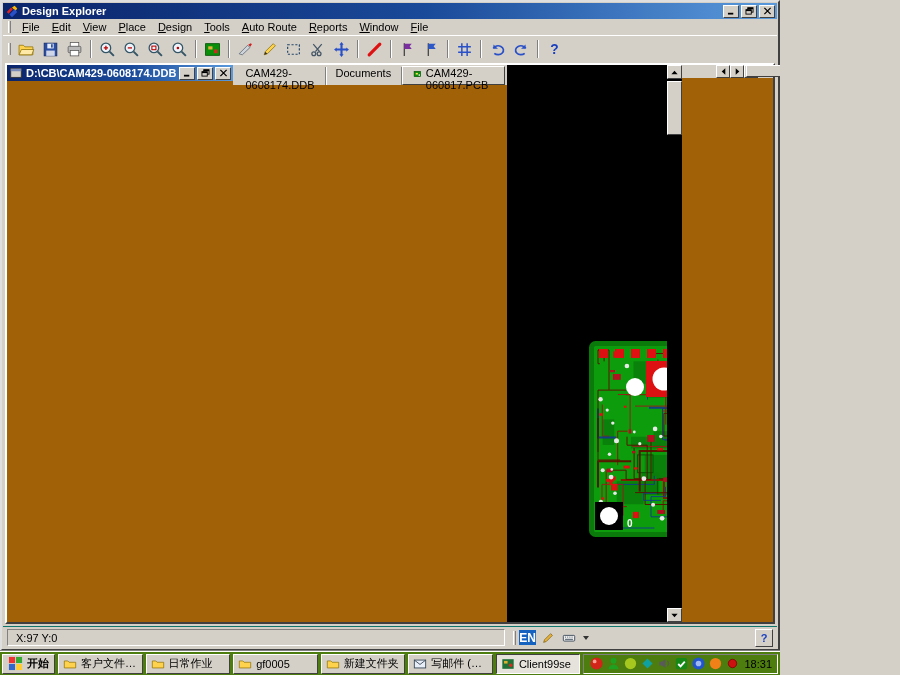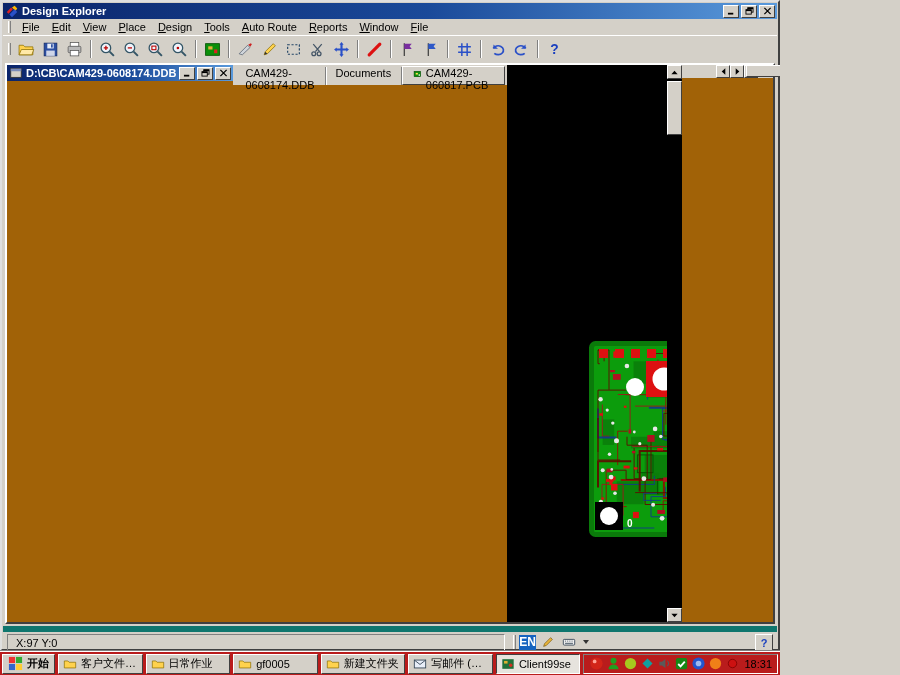--- a/index.html
+++ b/index.html
@@ -38,31 +38,31 @@
 .track{flex:1;position:relative}
 .vthumb{position:absolute;left:0;top:2px;width:15px;height:54px;background:#d4d0c8;border:1px solid;border-color:#fff #404040 #404040 #fff}
 .hscroll{height:13px;flex:0 0 13px;display:flex;background:#000}
 .hscroll .sb-btn{width:14px;height:13px}
 .hcorner{width:34px;background:#d4d0c8;flex:0 0 34px}
 .hcorner2{width:15px;background:#d4d0c8;flex:0 0 15px}
 .hthumb{position:absolute;top:0;left:2px;height:12px;width:80px;background:#d4d0c8;border:1px solid;border-color:#fff #404040 #404040 #fff}
 .layerbar{height:15px;flex:0 0 15px;display:flex;align-items:stretch;background:#d4d0c8;padding-left:4px;border-top:1px solid #808080;font-size:10px}
 .ltab{position:relative;display:inline-flex;align-items:center;padding:0 14px;margin-right:-8px;background:#c7c3ba;clip-path:polygon(0 0,100% 0,calc(100% - 8px) 100%,8px 100%);color:#222}
 .ltab.active{background:#fff;z-index:2}
-.statusbar{height:22px;flex:0 0 22px;display:flex;align-items:flex-start;gap:6px;padding:2px 4px;border-top:6px solid #0f766e}
+.statusbar{height:22px;flex:0 0 22px;display:flex;align-items:center;gap:6px;padding:2px 4px;border-top:1px solid #0f766e}
 .sb-left{flex:1;height:17px;display:flex;align-items:center;padding:0 8px;border:1px solid;border-color:#808080 #fff #fff #808080}
 .langbar{display:flex;align-items:center;gap:3px;padding:0 2px}
 .lang-grip{width:3px;height:14px;border-left:1px solid #fff;border-right:1px solid #808080}
 .en-box{width:17px;height:15px;background:#1563bf;color:#fff;font-weight:bold;font-size:12px;display:flex;align-items:center;justify-content:center}
 .lang-btn{width:18px;height:16px;display:inline-flex;align-items:center;justify-content:center}
 .lang-btn svg{width:14px;height:14px}
 .chev{width:0;height:0;border-left:3px solid transparent;border-right:3px solid transparent;border-top:4px solid #333;margin:0 2px}
 .sb-gap{width:150px}
 .sb-help{width:18px;height:18px;background:#d4d0c8;border:1px solid;border-color:#fff #404040 #404040 #fff;color:#1a3fbf;font-weight:bold;display:flex;align-items:center;justify-content:center}
-.taskbar{position:absolute;left:0;right:0;bottom:0;height:24px;background:#b91c1c;border-top:1px solid #fff;box-shadow:0 -1px 0 #808080;display:flex;align-items:center;gap:3px;padding:0 2px}
+.taskbar{position:absolute;left:0;right:0;bottom:0;height:24px;background:#4d7c0f;border-top:1px solid #fff;box-shadow:0 -1px 0 #808080;display:flex;align-items:center;gap:3px;padding:0 2px}
 .start{height:20px;display:inline-flex;align-items:center;gap:4px;padding:0 5px;font-weight:bold;background:#d4d0c8;border:1px solid;border-color:#fff #404040 #404040 #fff;flex:0 0 auto}
 .icon16{width:15px;height:15px;display:inline-flex;flex:0 0 auto}
 .tasks{display:flex;gap:3px;flex:1;min-width:0}
 .task-btn{flex:0 1 108px;min-width:0;height:20px;display:inline-flex;align-items:center;gap:4px;padding:0 4px;background:#d4d0c8;border:1px solid;border-color:#fff #404040 #404040 #fff;white-space:nowrap;overflow:hidden}
 .task-btn.active{border-color:#404040 #fff #fff #404040;background:#e6e3dd}
 .task-btn .icon16{width:14px;height:14px}
 .task-label{overflow:hidden;text-overflow:ellipsis}
 .tray{display:flex;align-items:center;gap:2px;height:20px;padding:0 5px;border:1px solid;border-color:#808080 #fff #fff #808080;margin-left:auto;flex:0 0 auto}
 .tray-ic{width:15px;height:15px;display:inline-flex}
 .clock{margin-left:2px}

